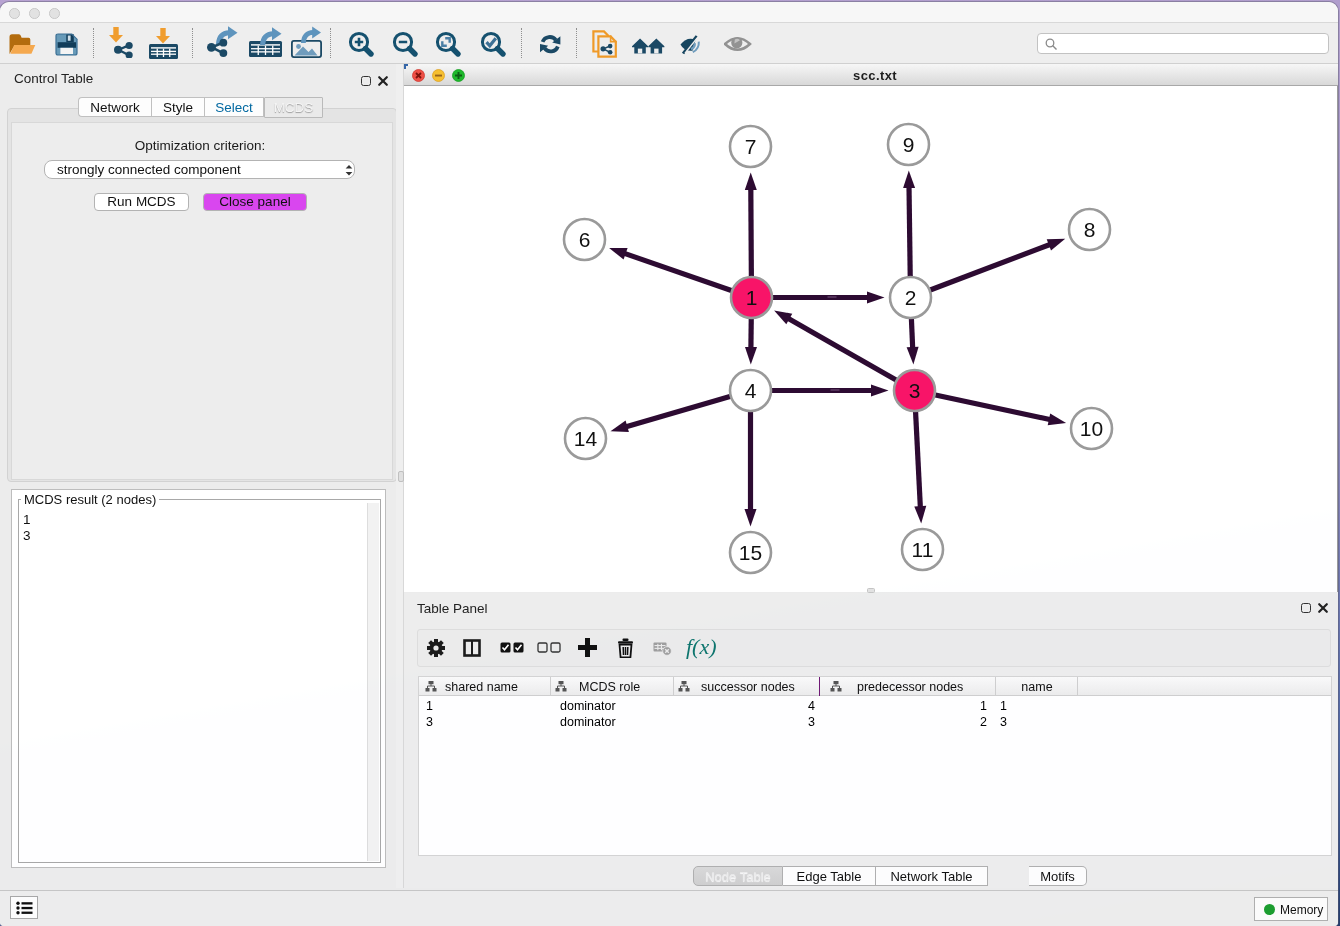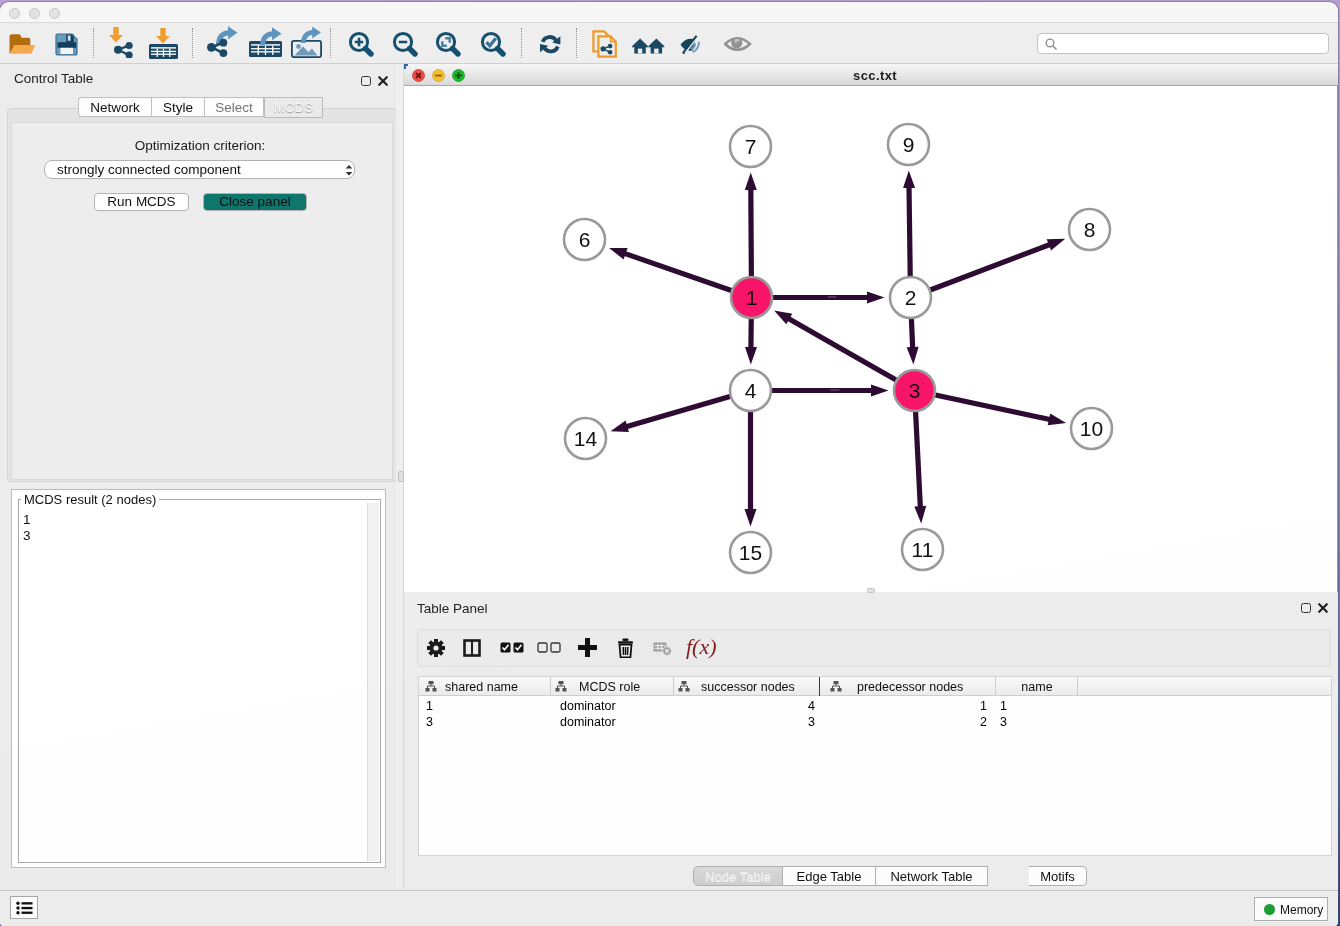--- a/index.html
+++ b/index.html
@@ -174,32 +174,32 @@
   <div class="abs" style="left:361px;top:74px;width:10px;height:10px;border:1.4px solid #333;border-radius:2.5px"></div>
   <svg class="abs" style="left:377px;top:73px" width="12" height="12" viewBox="0 0 12 12">
       <path d="M2.2 2.2 L9.8 9.8 M9.8 2.2 L2.2 9.8" stroke="#222" stroke-width="2.2" stroke-linecap="round"></path>
     </svg>
 
   <div class="abs" style="left:7px;top:106px;width:390px;height:374px;background:#e4e4e4;border:1px solid #d2d2d2;border-radius:4px"></div>
   <div class="abs" style="left:11px;top:120px;width:382px;height:358px;background:#ededed;border:1px solid #d8d8d8"></div>
 
   <div class="abs" style="left:78px;top:95px;width:73px;height:20px;background:#fdfdfd;border:1px solid #c0c0c0;border-right:none;border-radius:4px 0 0 4px;font-size:13.5px;color:#111;text-align:center;line-height:19px">Network</div>
   <div class="abs" style="left:151px;top:95px;width:53px;height:20px;background:#fdfdfd;border:1px solid #c0c0c0;border-right:none;font-size:13.5px;color:#111;text-align:center;line-height:19px">Style</div>
-  <div class="abs" style="left:204px;top:95px;width:60px;height:20px;background:#fdfdfd;border:1px solid #c0c0c0;font-size:13.5px;color:#737373;text-align:center;line-height:19px">Select</div>
+  <div class="abs" style="left:204px;top:95px;width:60px;height:20px;background:#fdfdfd;border:1px solid #c0c0c0;font-size:13.5px;color:#0369a1;text-align:center;line-height:19px">Select</div>
   <div class="abs" style="left:264px;top:95px;width:59px;height:21px;background:#eaeaea;border:1px solid #bababa;border-radius:1px;font-size:13.5px;color:#f5f5f5;text-shadow:0 1px 1px #9c9c9c;text-align:center;line-height:20px">MCDS</div>
 
   <div class="abs" style="left:60px;top:136px;width:280px;text-align:center;font-size:13.5px;color:#1a1a1a">Optimization criterion:</div>
   <div class="abs" style="left:44px;top:158px;width:311px;height:19px;background:#fff;border:1px solid #b3b3b3;border-radius:8px">
     <div class="abs" style="left:12px;top:1px;font-size:13.5px;color:#111">strongly connected component</div>
     <svg class="abs" style="left:299px;top:2.5px" width="10" height="13" viewBox="0 0 10 13">
         <path d="M1.6 4.6 L5 1 L8.4 4.6 Z M1.6 8 L5 11.6 L8.4 8 Z" fill="#333"></path>
       </svg>
   </div>
   <div class="abs" style="left:94px;top:191px;width:95px;height:18px;background:#fff;border:1px solid #b3b3b3;border-radius:4px;font-size:13.5px;color:#111;text-align:center;line-height:16px">Run MCDS</div>
-  <div class="abs" style="left:203px;top:191px;width:104px;height:18px;background:#0f766e;border:1px solid #b3b3b3;border-radius:4px;font-size:13.5px;color:#111;text-align:center;line-height:16px">Close panel</div>
+  <div class="abs" style="left:203px;top:191px;width:104px;height:18px;background:#d946ef;border:1px solid #b3b3b3;border-radius:4px;font-size:13.5px;color:#111;text-align:center;line-height:16px">Close panel</div>
 
   <div class="abs" style="left:11px;top:487px;width:375px;height:379px;background:#fff;border:1px solid #bdbdbd"></div>
   <div class="abs" style="left:18px;top:497px;width:363px;height:364px;border:1px solid #a8a8a8"></div>
   <div class="abs" style="left:21px;top:490px;background:#fff;padding:0 3px;font-size:13px;color:#111">MCDS result (2 nodes)</div>
   <div class="abs" style="left:23px;top:510px;font-size:13.5px;color:#111">1</div>
   <div class="abs" style="left:23px;top:526px;font-size:13.5px;color:#111">3</div>
   <div class="abs" style="left:367px;top:501px;width:12px;height:358px;background:#f2f2f2;border-left:1px solid #ddd"></div>
 
   <div class="abs" style="left:396px;top:62px;width:8px;height:824px;background:#efefef;border-right:1px solid #d8d8d8"></div>
   <div class="abs" style="left:398px;top:469px;width:6px;height:11px;background:#e0e0e0;border:1px solid #c0c0c0;border-radius:2px"></div>
@@ -326,21 +326,21 @@
     </svg>
   <svg class="abs" style="left:653px;top:639px" width="19" height="15" viewBox="0 0 19 15">
       <rect x="0.5" y="1.5" width="13" height="9" rx="1" fill="#9e9e9e"></rect>
       <rect x="1.5" y="4" width="11" height="1.1" fill="#ebebeb"></rect>
       <rect x="1.5" y="6.8" width="11" height="1.1" fill="#ebebeb"></rect>
       <rect x="4.3" y="2.8" width="1.1" height="6.4" fill="#ebebeb"></rect>
       <rect x="7.9" y="2.8" width="1.1" height="6.4" fill="#ebebeb"></rect>
       <circle cx="14" cy="10" r="4.3" fill="#9e9e9e" stroke="#ebebeb" stroke-width="0.8"></circle>
       <path d="M12.2 8.2 L15.8 11.8 M15.8 8.2 L12.2 11.8" stroke="#ebebeb" stroke-width="1.4"></path>
     </svg>
-  <div class="abs" style="left:686px;top:632px;font-family:'Liberation Serif',serif;font-style:italic;font-size:22px;color:#7f1d1d;transform:translateZ(0)">f(x)</div>
+  <div class="abs" style="left:686px;top:632px;font-family:'Liberation Serif',serif;font-style:italic;font-size:22px;color:#0f766e;transform:translateZ(0)">f(x)</div>
 
   <div class="abs" style="left:418px;top:674px;width:914px;height:180px;background:#fff;border:1px solid #d4d4d4">
     <div class="abs" style="left:0;top:0;width:912px;height:19px;background:linear-gradient(#fafafa,#ececec);border-bottom:1px solid #cfcfcf"></div>
     <div class="abs" style="left:0;top:0;width:132px;height:19px;border-right:1px solid #cfcfcf">
         <svg class="abs" style="left:6px;top:4px" width="12" height="11" viewBox="0 0 12 11">
           <rect x="3.5" y="0" width="5" height="3.2" fill="#555"></rect>
           <rect x="0.5" y="7" width="4" height="3.5" fill="#555"></rect>
           <rect x="7.5" y="7" width="4" height="3.5" fill="#555"></rect>
           <path d="M6 3 L6 5 M2.5 7 L2.5 5 L9.5 5 L9.5 7" stroke="#555" fill="none" stroke-width="1"></path>
         </svg>

